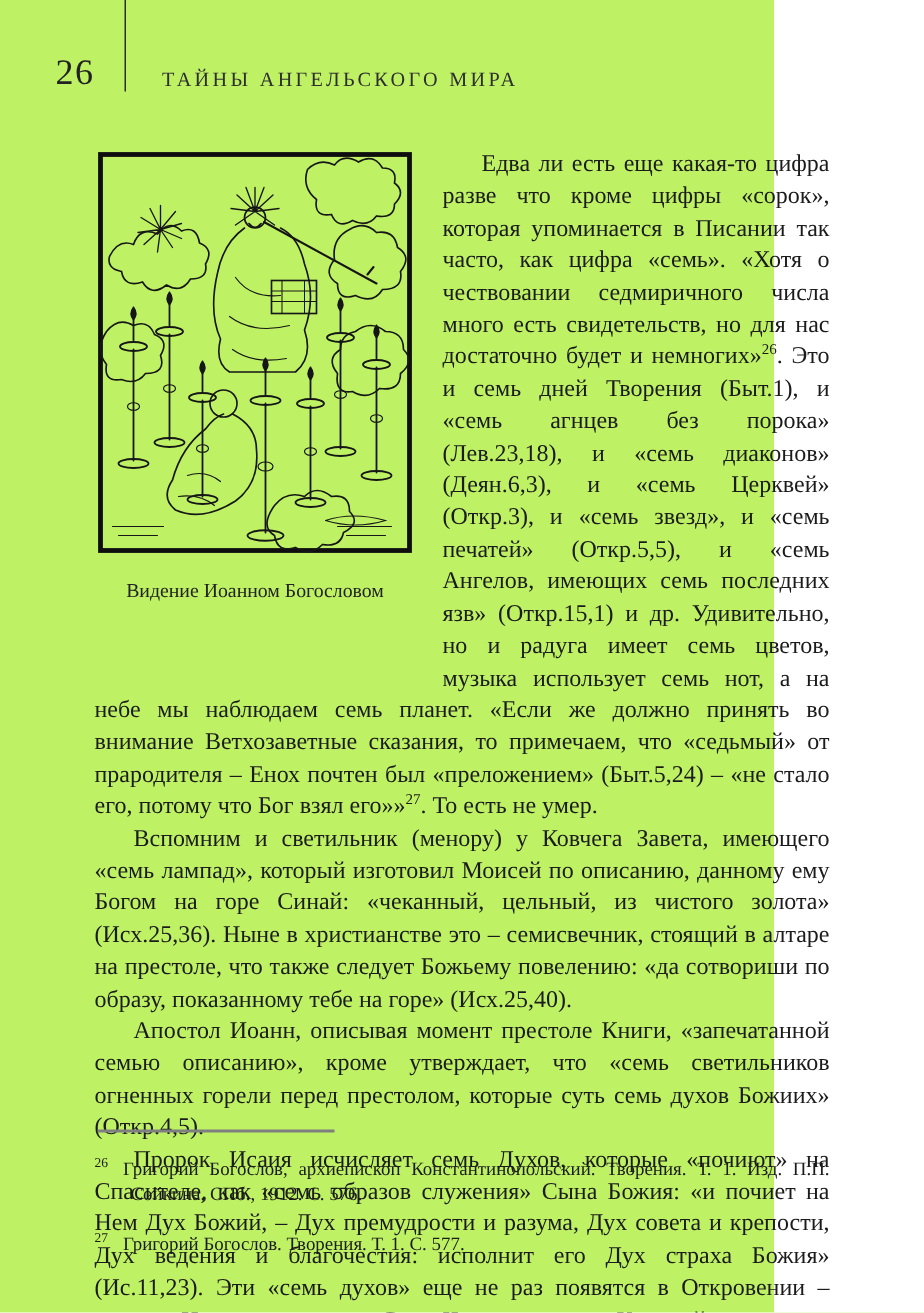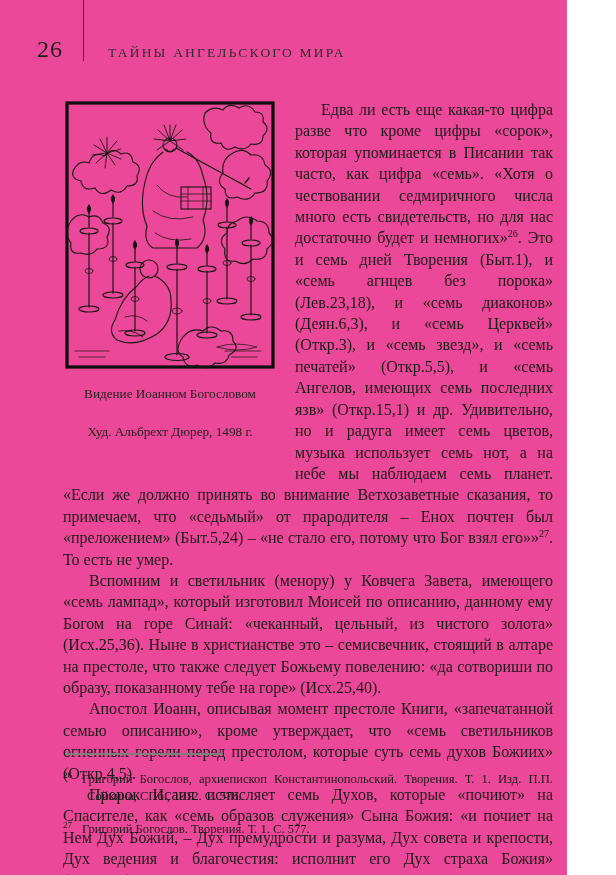--- a/index.html
+++ b/index.html
@@ -3,21 +3,21 @@
 <meta charset="utf-8">
 <style>
   html, body {
     margin: 0; padding: 0;
     width: 616px; height: 875px;
     background: #ffffff;
     font-family: "Liberation Serif", "DejaVu Serif", serif;
     color: #1b1b1b;
     overflow: hidden;
   }
-  .page { position: relative; width: 567px; height: 875px; background: #ec4899; }
+  .page { position: relative; width: 516px; height: 875px; background: #bef264; }
 
   
   .runhead-rule {
     position: absolute; left: 83px; top: 0;
     width: 1px; height: 61px; background: #2c2c2c;
   }
   .page-number {
     position: absolute; left: 37px; top: 36px;
     font-size: 24px; letter-spacing: 1px; color: #222;
   }
@@ -160,21 +160,20 @@
         </g>
 
         <g stroke-width="0.7">
           <path d="M10 250 h34 M14 256 h26 M160 250 h36 M166 256 h26"></path>
           <path d="M152 246 q18 -6 40 0 q-20 6 -40 0"></path>
         </g>
       </svg>
       <figcaption>
         <span>Видение Иоанном Богословом</span><br>
         <br>
-        <span>Худ. Альбрехт Дюрер, 1498 г.</span>
       </figcaption>
     </figure>
 
     <p><span>Едва ли есть еще какая-то цифра разве что кроме цифры «сорок», которая упоминается в Писании так часто, как цифра «семь». «Хотя о чествовании седмиричного числа много есть свидетельств, но для нас достаточно будет и немногих»</span><sup>26</sup><span>. Это и семь дней Творения </span><span class="it">(Быт.1)</span><span>, и </span><span class="it">«семь агнцев без порока» (Лев.23,18)</span><span>, и </span><span class="it">«семь диаконов» (Деян.6,3)</span><span>, и </span><span class="it">«семь Церквей» (Откр.3)</span><span>, и </span><span class="it">«семь звезд»</span><span>, и </span><span class="it">«семь печатей» (Откр.5,5)</span><span>, и </span><span class="it">«семь Ангелов, имеющих семь последних язв» (Откр.15,1)</span><span> и др. Удивительно, но и радуга имеет семь цветов, музыка использует семь нот, а на небе мы наблюдаем семь планет. «Если же должно принять во внимание Ветхозаветные сказания, то примечаем, что </span><span class="it">«седьмый»</span><span> от прародителя – Енох почтен был </span><span class="it">«преложением» (Быт.5,24) – «не стало его, потому что Бог взял его»»</span><sup>27</sup><span>. То есть не умер.</span></p>
     <p><span>Вспомним и светильник (менору) у Ковчега Завета, имеющего </span><span class="it">«семь лампад»</span><span>, который изготовил Моисей по описанию, данному ему Богом на горе Синай: </span><span class="it">«чеканный, цельный, из чистого золота» (Исх.25,36)</span><span>. Ныне в христианстве это – семисвечник, стоящий в алтаре на престоле, что также следует Божьему повелению: </span><span class="it">«да сотвориши по образу, показанному тебе на горе» (Исх.25,40)</span><span>.</span></p>
     <p><span>Апостол Иоанн, описывая момент престоле Книги, </span><span class="it">«запечатанной семью описанию»</span><span>, кроме утверждает, что </span><span class="it">«семь светильников огненных горели перед престолом, которые суть семь духов Божиих» (Откр.4,5)</span><span>.</span></p>
     <p><span>Пророк Исаия исчисляет семь Духов, которые </span><span class="it">«почиют»</span><span> на Спасителе, как «семь образов служения» Сына Божия: </span><span class="it">«и почиет на Нем Дух Божий, – Дух премудрости и разума, Дух совета и крепости, Дух ведения и благочестия: исполнит его Дух страха Божия» (Ис.11,23)</span><span>. Эти </span><span class="it">«семь духов»</span><span> еще не раз появятся в Откровении – апостол Иоанн упоминает </span><span class="it">«Сына Человеческого»</span><span>, Который </span><span class="it">«имел семь духов Божиих и семь звезд» (Откр.3,1)</span></p>
   </div>
 
   <div class="footnotes">

